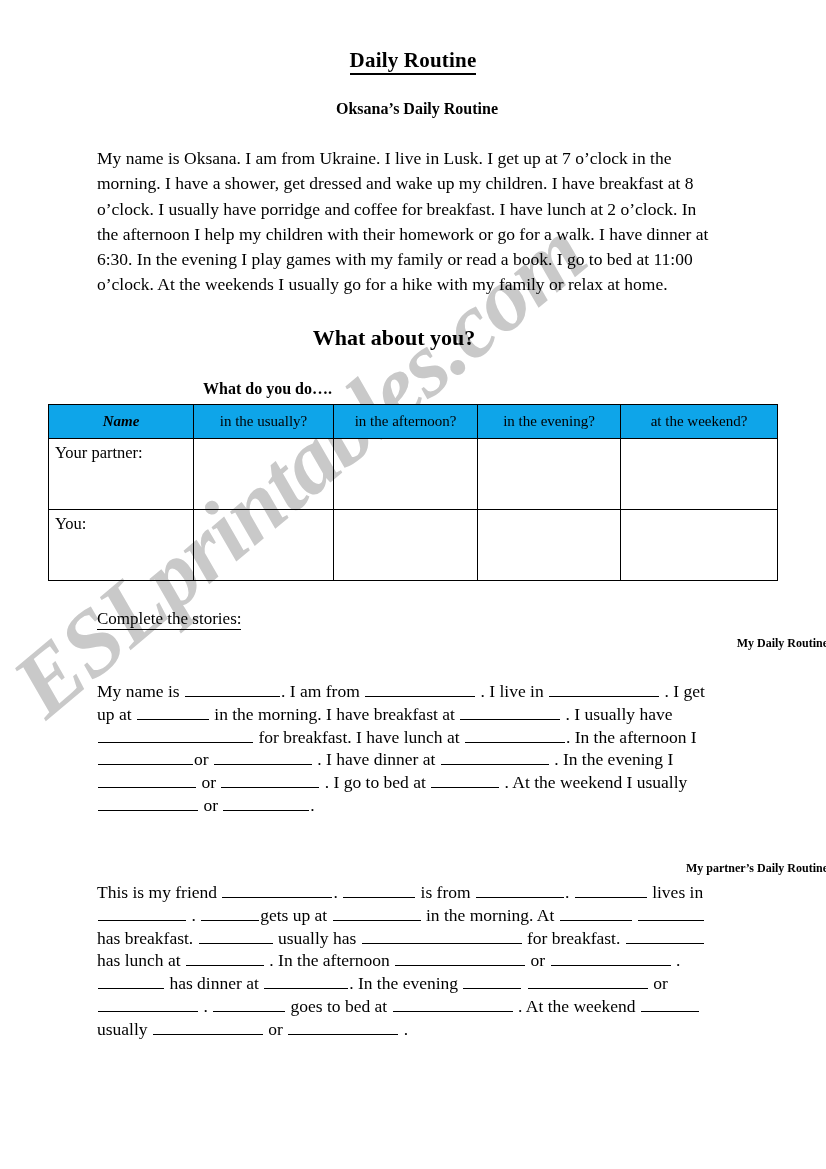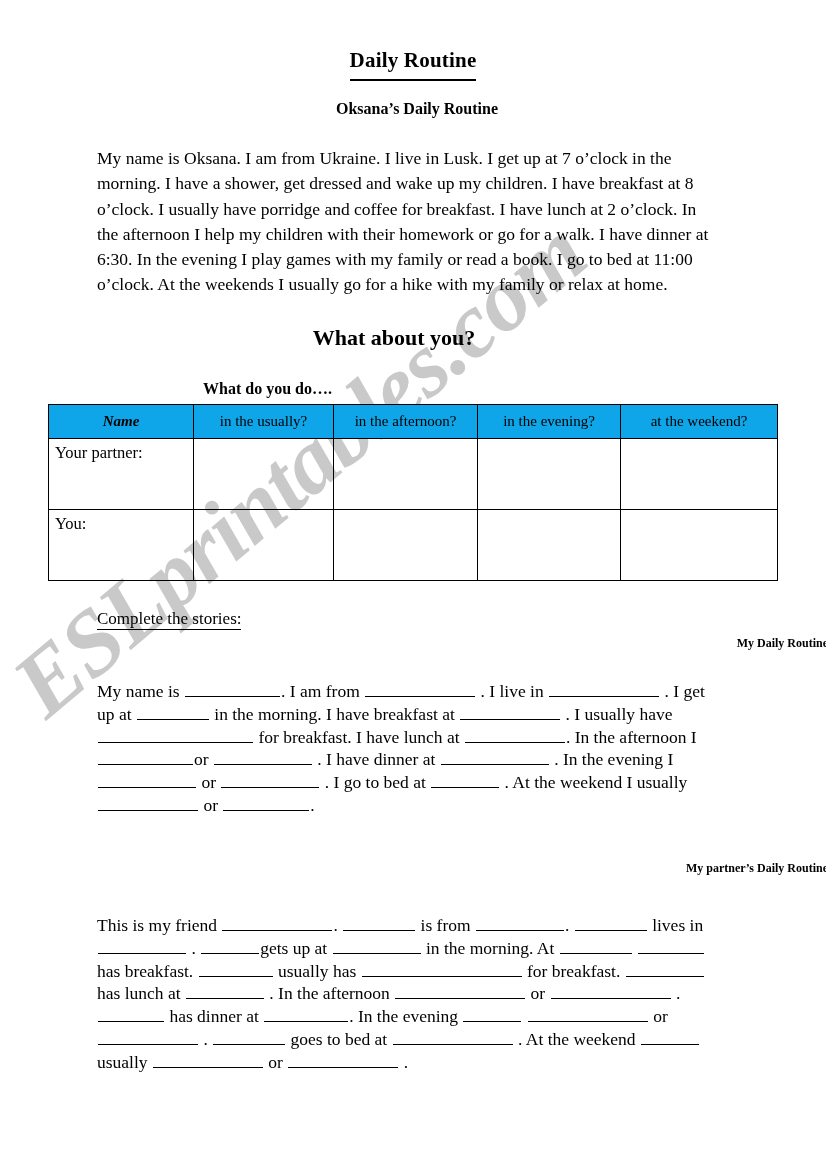--- a/index.html
+++ b/index.html
@@ -55,21 +55,21 @@
     left: 0;
     top: 48px;
     width: 826px;
     text-align: center;
     font-size: 21px;
     font-weight: bold;
     letter-spacing: 0.2px;
   }
   .doc-title span.ul {
     border-bottom: 2px solid #000;
-    padding-bottom: 7px;
+    padding-bottom: 1px;
   }
 
   .sub-title {
     position: absolute;
     left: 4px;
     top: 100px;
     width: 826px;
     text-align: center;
     font-size: 16px;
     font-weight: bold;
@@ -164,21 +164,21 @@
 
   .fill-para {
     position: absolute;
     left: 97px;
     width: 628px;
     font-size: 17.5px;
     line-height: 22.8px;
     text-align: left;
   }
   .fill-para.my { top: 680px; }
-  .fill-para.partner { top: 914px; }
+  .fill-para.partner { top: 881px; }
 
   .blank {
     display: inline-block;
     border-bottom: 1px solid #000000;
     height: 15px;
     vertical-align: baseline;
     margin: 0 1px;
   }
 </style>
 </head>

